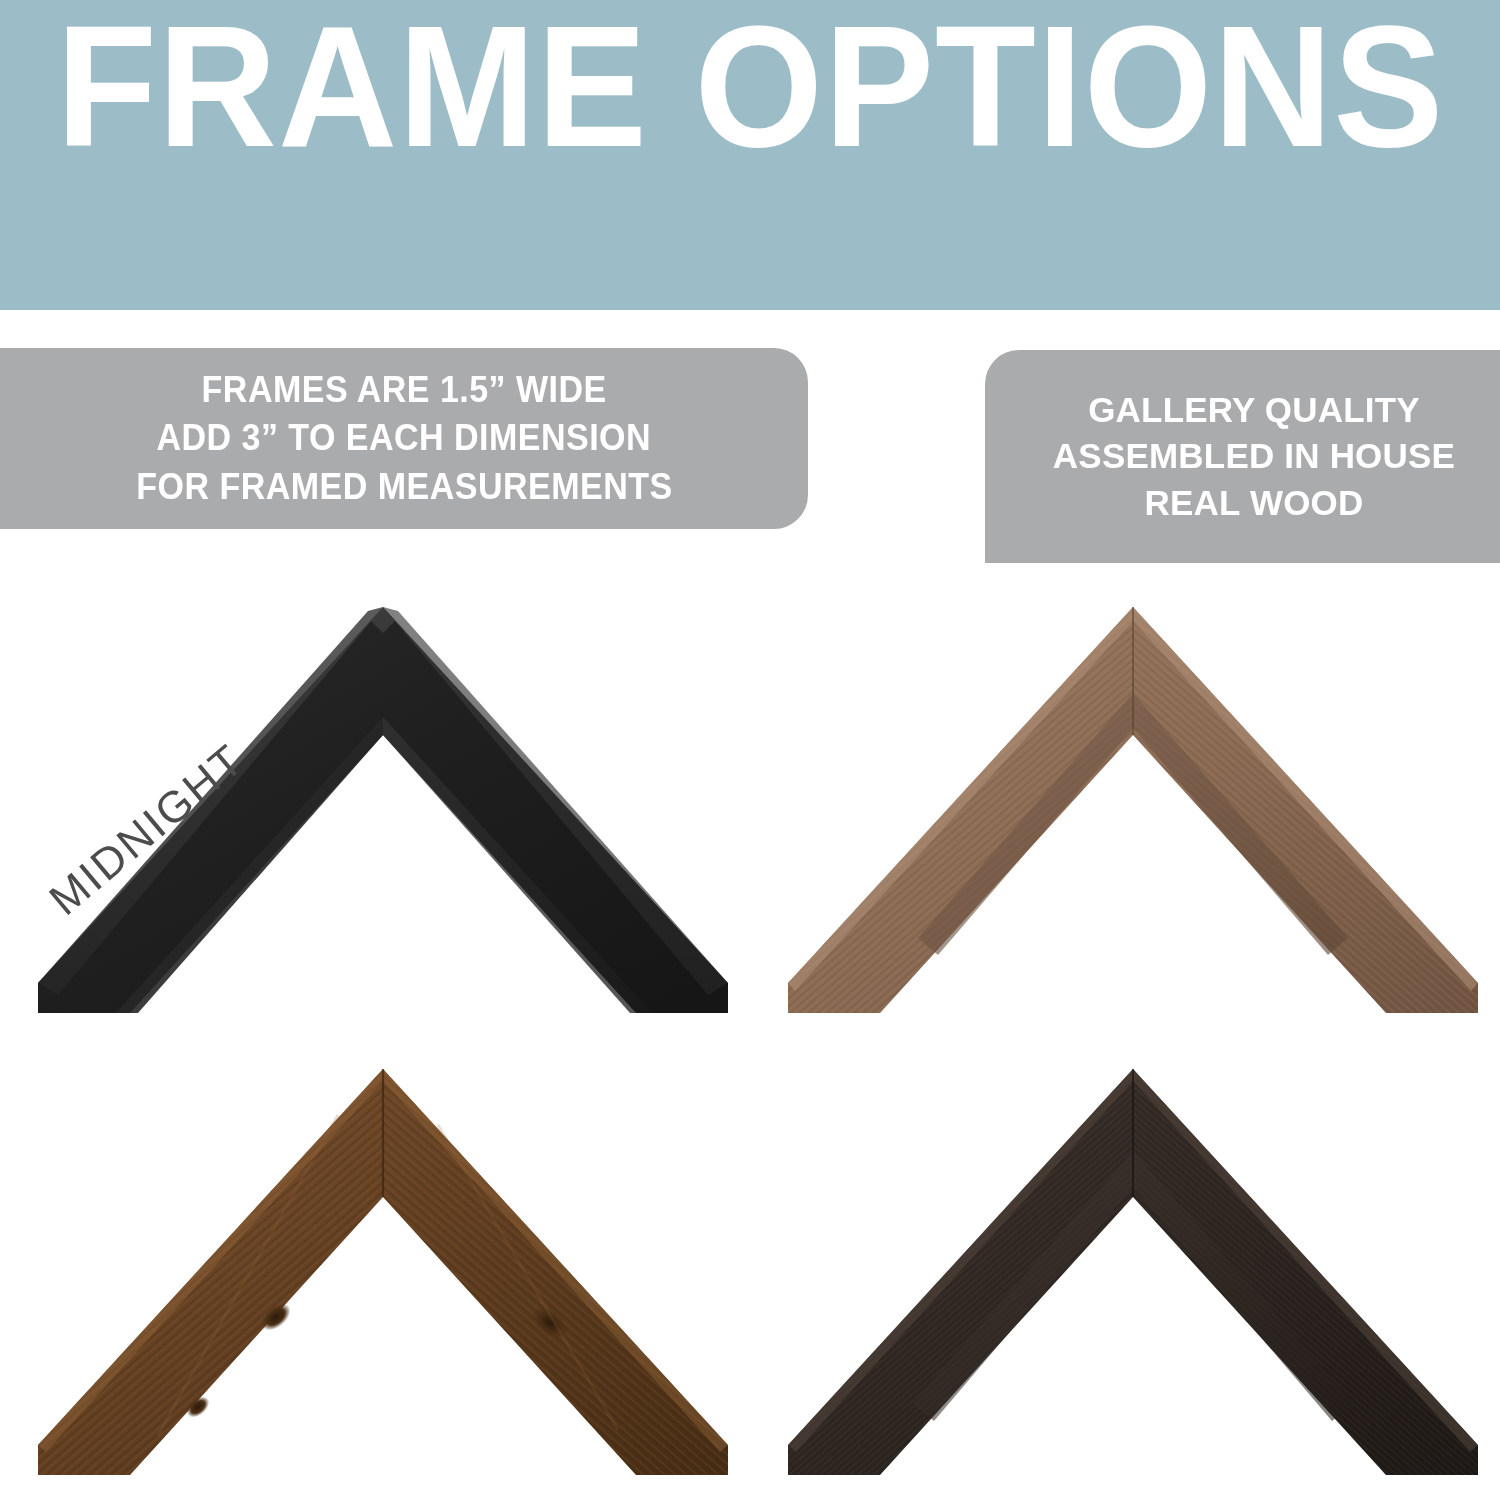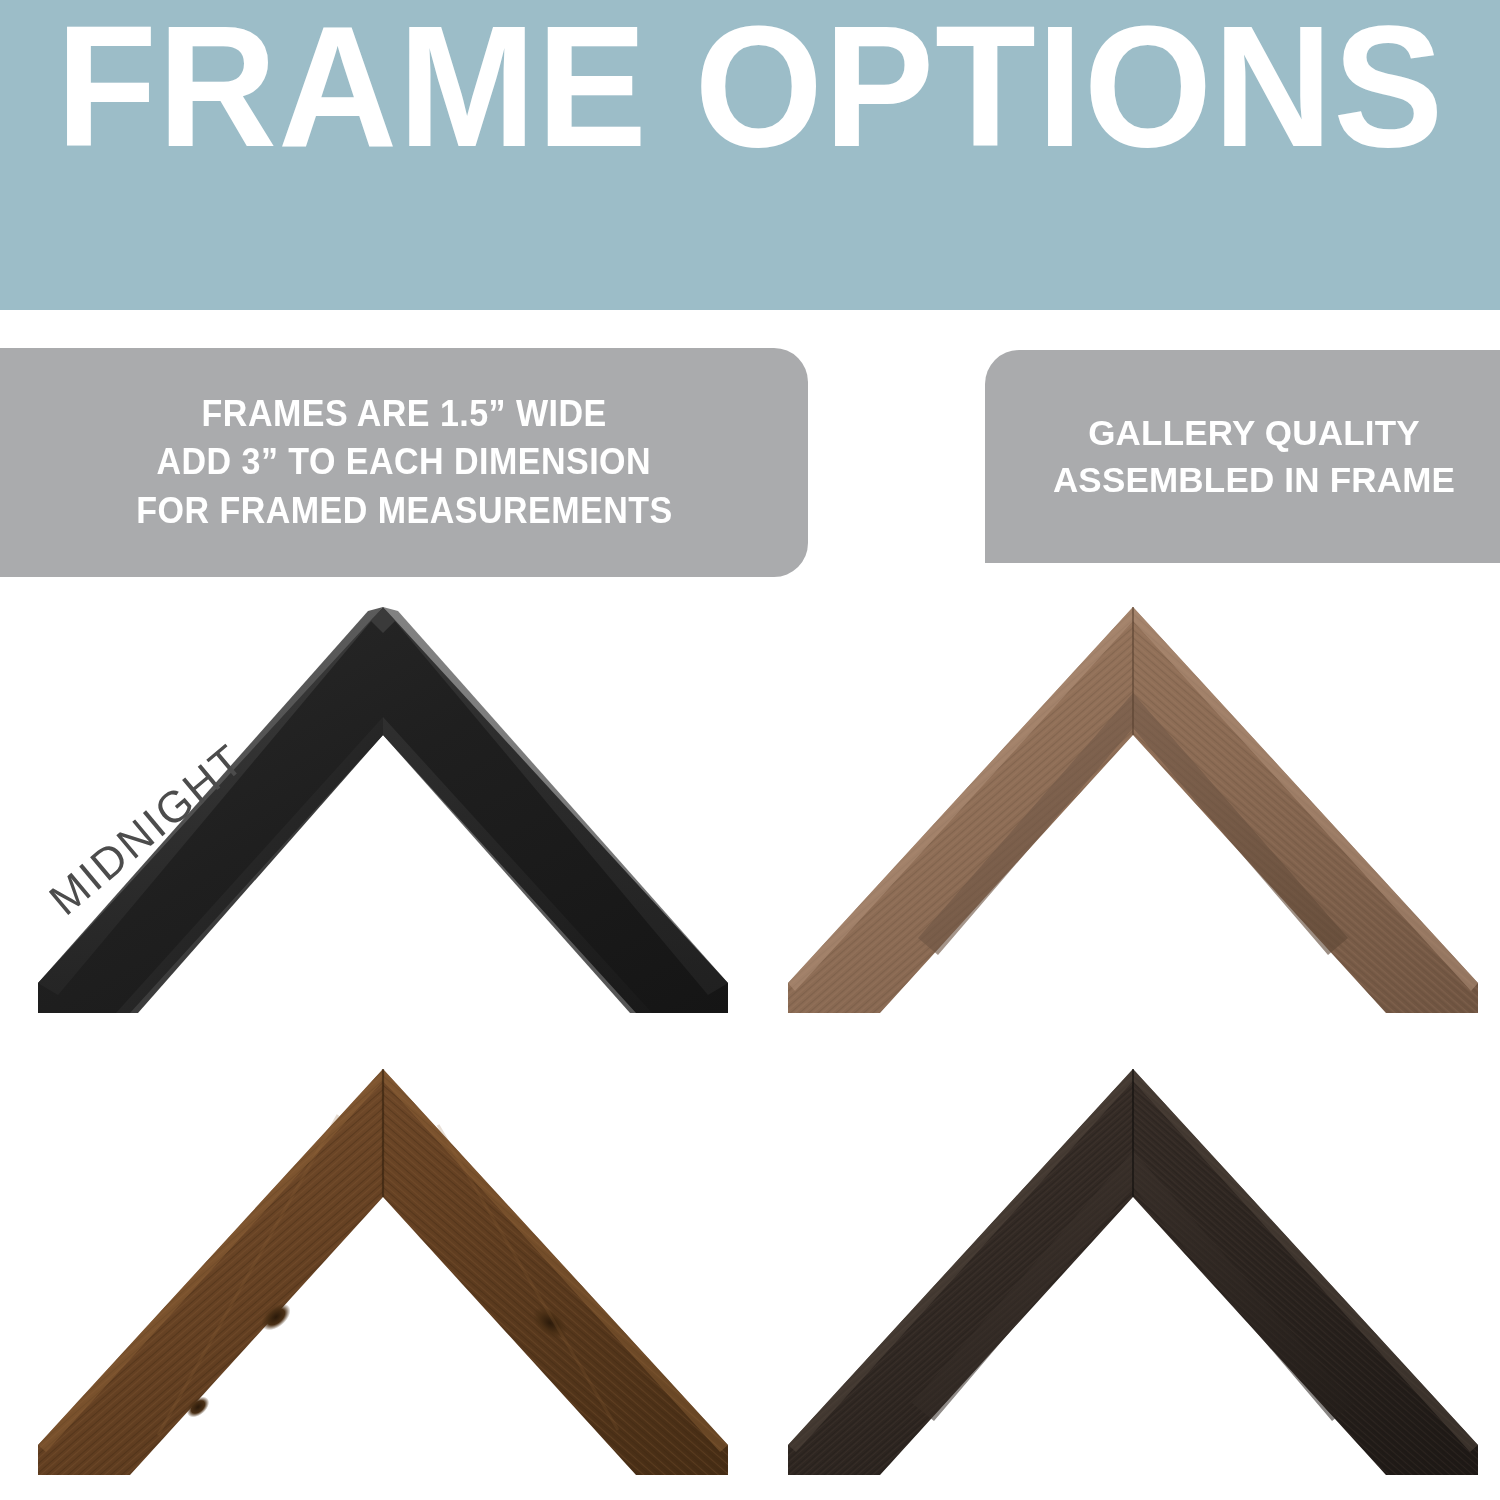--- a/index.html
+++ b/index.html
@@ -41,21 +41,21 @@
     background:#AAABAD;
     display:flex;
     flex-direction:column;
     align-items:center;
     justify-content:center;
     color:#ffffff;
     text-align:center;
   }
   #info-banner-left {
     left:0; top:348px;
-    width:808px; height:229px;
+    width:808px; height:181px;
     border-radius:0 34px 34px 0;
   }
   #info-banner-left .line {
     font-weight:700;
     font-size:37px;
     line-height:1.30;
     letter-spacing:0.5px;
     transform:scaleX(0.92);
     white-space:nowrap;
   }
@@ -114,21 +114,22 @@
 </div>
 
 <div class="info-banner" id="info-banner-left">
   <div class="line">FRAMES ARE 1.5” WIDE</div>
   <div class="line">ADD 3” TO EACH DIMENSION</div>
   <div class="line">FOR FRAMED MEASUREMENTS</div>
 </div>
 
 <div class="info-banner" id="info-banner-right">
   <div class="line">GALLERY QUALITY</div>
-  <div class="line">ASSEMBLED IN FRAME</div>
+  <div class="line">ASSEMBLED IN HOUSE</div>
+  <div class="line">REAL WOOD</div>
 </div>
 
 <div id="frame-grid">
 
   <div class="frame-cell" id="frame-cell-midnight">
     <div class="frame-art">
       <svg viewBox="0 0 690 420" preserveAspectRatio="none" aria-hidden="true">
         <defs>
           <linearGradient id="mn-outer" x1="0" y1="0" x2="1" y2="1">
             <stop offset="0%" stop-color="#2B2B2B"></stop>

